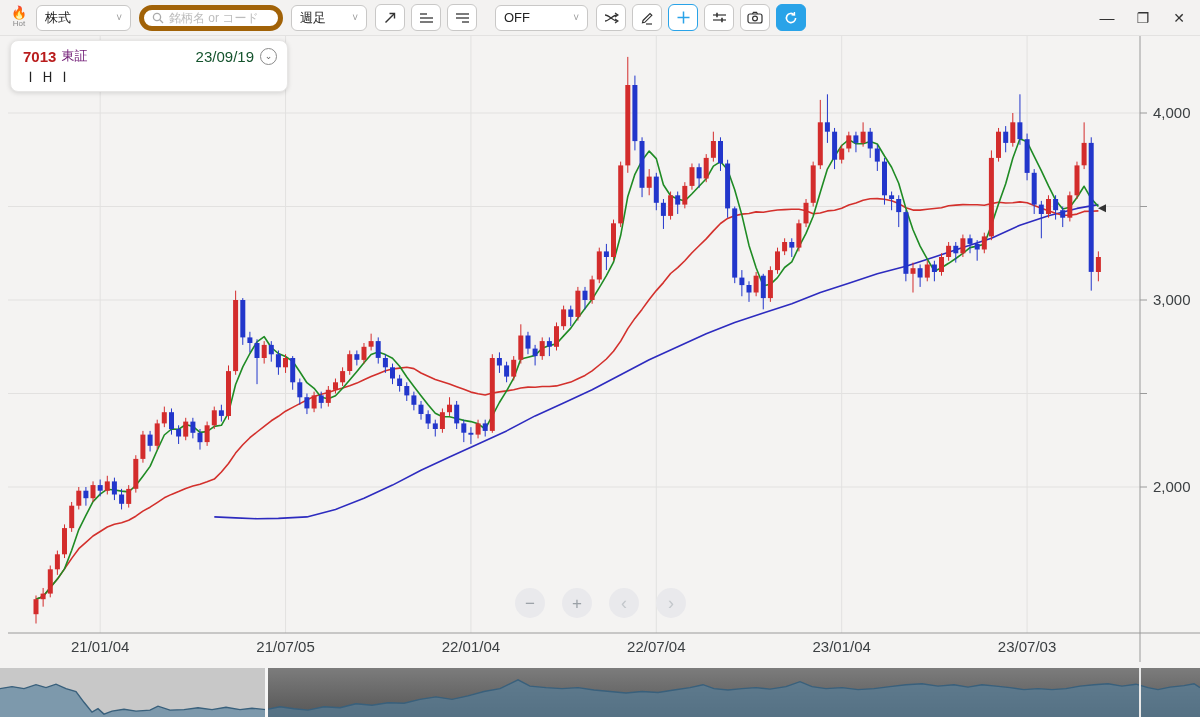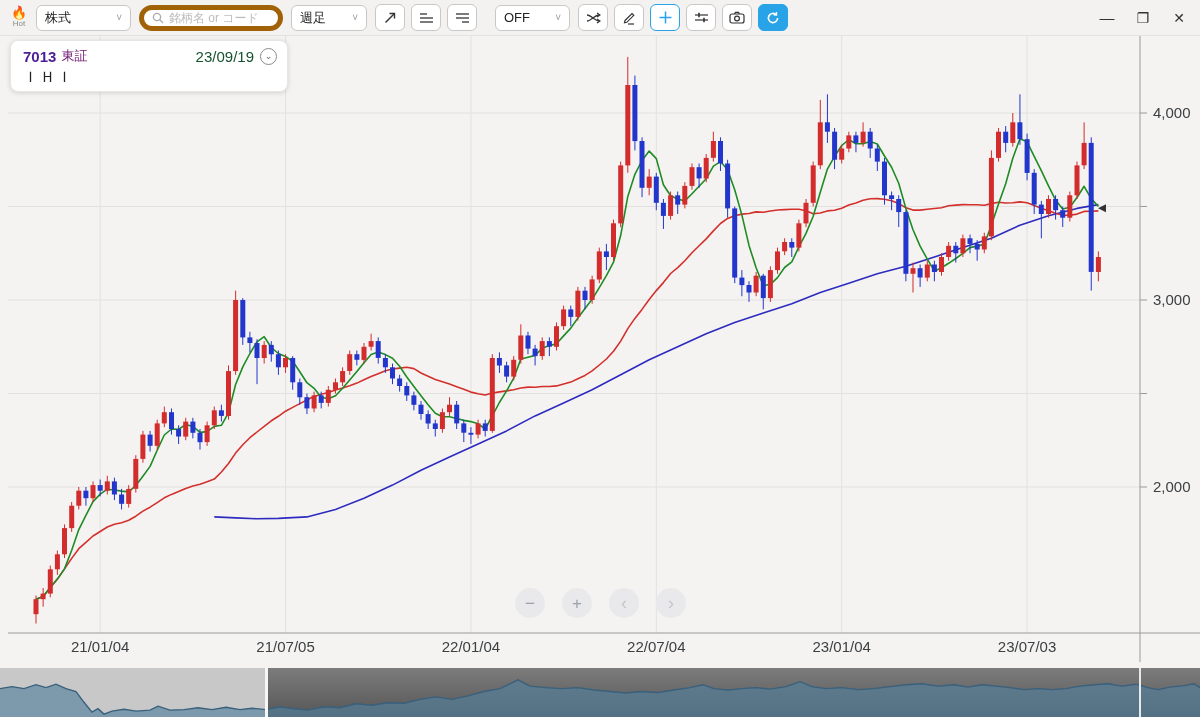--- a/index.html
+++ b/index.html
@@ -11,21 +11,21 @@
     background:#f3f2f1; border-bottom:1px solid #e3e2e1; display:flex; align-items:center; }
   .hot { width:34px; display:flex; flex-direction:column; align-items:center; margin-left:2px; }
   .hot .flame { font-size:13px; line-height:12px; color:#c9a24b; }
   .hot .hot-label { font-size:8px; color:#8a8a8a; line-height:9px; }
   .tb-dd { height:26px; background:#fff; border:1px solid #c9c8c7; border-radius:6px;
     display:flex; align-items:center; justify-content:space-between; padding:0 8px; margin-right:8px;
     font-size:13px; color:#222; cursor:default; }
   .tb-dd .chev { color:#9a9a9a; font-size:10px; margin-left:8px; }
   .dd-market { width:95px; }
   .dd-frame { width:76px; }
-  .dd-overlay { width:75px; margin-left:12px; }
+  .dd-overlay { width:93px; margin-left:12px; }
   .searchbox { height:26px; width:144px; background:#fff; border:5px solid #a16207; border-radius:13px;
     display:flex; align-items:center; padding:0 8px; margin-right:8px; }
   .searchbox svg { flex:0 0 auto; }
   .searchbox input { border:none; outline:none; width:110px; font-size:12px; color:#333;
     margin-left:5px; background:transparent; font-family:"Liberation Sans",sans-serif; }
   .searchbox input::placeholder { color:#bcbcbc; }
   .tb-btn { height:27px; width:30px; background:#fff; border:1px solid #c9c8c7; border-radius:6px;
     display:flex; align-items:center; justify-content:center; margin-right:6px; cursor:default; }
   .tb-btn.active { border:1px solid #29a3e8; }
   .tb-btn.primary { background:#29a3e8; border-color:#29a3e8; }
@@ -35,21 +35,21 @@
   .win-btn.min { font-size:15px; }
 
   
   .chart-area { position:absolute; top:36px; left:0; width:1200px; height:632px; background:#f4f3f2; }
   #main-chart { position:absolute; top:0; left:0; }
 
   
   .info-card { position:absolute; top:4px; left:10px; width:278px; height:52px; background:#fff;
     border:1px solid #e7e6e5; border-radius:8px; box-shadow:0 1px 5px rgba(0,0,0,.14); padding:6px 10px 4px 12px; }
   .ic-row1 { display:flex; align-items:center; font-size:15px; }
-  .ic-code { font-weight:bold; color:#4c1d95; }
+  .ic-code { font-weight:bold; color:#b91c1c; }
   .ic-exch { color:#701a75; font-size:13px; margin-left:5px; flex:1; }
   .ic-date { color:#14532d; }
   .ic-chev { margin-left:6px; width:17px; height:17px; border:1px solid #8b8b8b; border-radius:50%;
     display:flex; align-items:center; justify-content:center; color:#666; font-size:9px; }
   .ic-name { font-size:15px; color:#222; margin-top:3px; letter-spacing:2px; }
 
   
   .zoom-controls { position:absolute; top:552px; left:515px; display:flex; }
   .zc-btn { width:30px; height:30px; border-radius:50%; background:#e9e9ec; border:none;
     color:#9aa0a6; font-size:17px; display:flex; align-items:center; justify-content:center;

